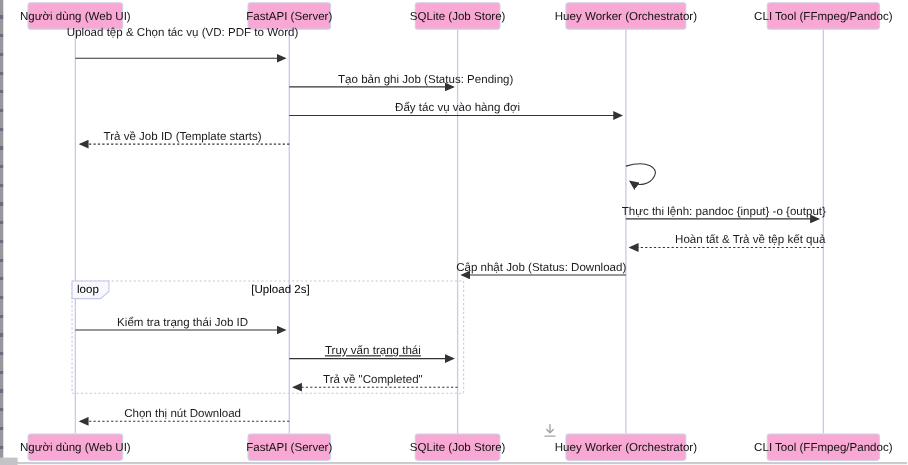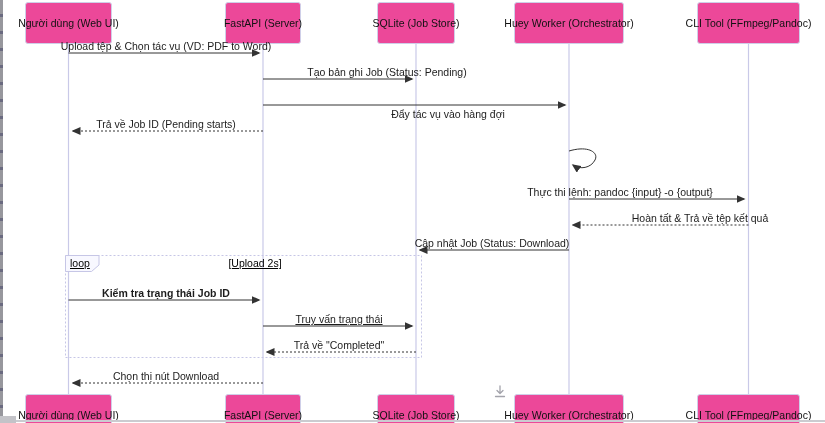--- a/index.html
+++ b/index.html
@@ -12,29 +12,29 @@
     position:absolute;left:0;top:0;width:3px;height:423px;
     background:repeating-linear-gradient(#97979d 0 14px,#6a6a80 14px 17px);
   }
   
   .bottom-line{position:absolute;left:0;top:420px;width:825px;height:2px;background:#cbcbd0;}
   .bottom-corner{position:absolute;left:0;top:416px;width:16px;height:7px;background:#c3c3c8;}
 
   svg.wires{position:absolute;left:0;top:0;}
 
   .actor{
-    position:absolute;height:42px;background:#ec4899;border:1px solid #cfcfe8;border-radius:3px;
+    position:absolute;height:25px;background:#f9a8d4;border:1px solid #cfcfe8;border-radius:3px;
     display:flex;align-items:center;justify-content:center;
     font-size:10.5px;white-space:nowrap;box-sizing:border-box;color:#111;
   }
   .mlabel{
     position:absolute;transform:translateX(-50%);
     font-size:10.5px;white-space:nowrap;color:#1c1c1c;
   }
-  .looplabel{position:absolute;font-size:10.5px;color:#000;text-decoration:underline;}
+  .looplabel{position:absolute;font-size:10.5px;color:#000;}
   .dl-icon{
     position:absolute;left:491px;top:382px;width:18px;height:18px;
     display:flex;align-items:center;justify-content:center;cursor:pointer;
   }
 </style>
 </head>
 <body>
 
 <div class="screen">
 
@@ -75,28 +75,28 @@
   <div class="actor" style="left:377px;top:2px;width:78px;">SQLite (Job Store)</div>
   <div class="actor" style="left:514px;top:2px;width:110px;">Huey Worker (Orchestrator)</div>
   <div class="actor" style="left:697px;top:2px;width:103px;">CLI Tool (FFmpeg/Pandoc)</div>
 
   <div class="actor" style="left:25px;top:394px;width:87px;">Người dùng (Web UI)</div>
   <div class="actor" style="left:225px;top:394px;width:76px;">FastAPI (Server)</div>
   <div class="actor" style="left:377px;top:394px;width:78px;">SQLite (Job Store)</div>
   <div class="actor" style="left:514px;top:394px;width:110px;">Huey Worker (Orchestrator)</div>
   <div class="actor" style="left:697px;top:394px;width:103px;">CLI Tool (FFmpeg/Pandoc)</div>
 
-  <div class="mlabel" style="left:166px;top:40px;">Upload tệp &amp; Chọn tác vụ (VD: PDF to Word)</div>
+  <div class="mlabel" style="left:166px;top:24px;">Upload tệp &amp; Chọn tác vụ (VD: PDF to Word)</div>
   <div class="mlabel" style="left:339px;top:66px;margin-left:48px;">Tạo bản ghi Job (Status: Pending)</div>
-  <div class="mlabel" style="left:416px;top:108px;margin-left:32px;">Đẩy tác vụ vào hàng đợi</div>
-  <div class="mlabel" style="left:166px;top:118px;">Trả về Job ID (Pending starts)</div>
-  <div class="mlabel" style="left:620px;top:186px;">Thực thi lệnh: pandoc {input} -o {output}</div>
-  <div class="mlabel" style="left:676px;top:212px;padding-left:48px;">Hoàn tất &amp; Trả về tệp kết quả</div>
+  <div class="mlabel" style="left:416px;top:92px;">Đẩy tác vụ vào hàng đợi</div>
+  <div class="mlabel" style="left:166px;top:118px;">Trả về Job ID (Template starts)</div>
+  <div class="mlabel" style="left:658px;top:186px;">Thực thi lệnh: pandoc {input} -o {output}</div>
+  <div class="mlabel" style="left:658px;top:212px;padding-left:48px;">Hoàn tất &amp; Trả về tệp kết quả</div>
   <div class="mlabel" style="left:492px;top:237px;">Cập nhật Job (Status: Download)</div>
-  <div class="mlabel" style="left:166px;top:287px;font-weight:bold;">Kiểm tra trạng thái Job ID</div>
+  <div class="mlabel" style="left:166px;top:287px;">Kiểm tra trạng thái Job ID</div>
   <div class="mlabel" style="left:339px;top:313px;text-decoration:underline;">Truy vấn trạng thái</div>
   <div class="mlabel" style="left:339px;top:339px;">Trả về "Completed"</div>
   <div class="mlabel" style="left:166px;top:370px;">Chọn thị nút Download</div>
 
   <div class="looplabel" style="left:70px;top:257px;">loop</div>
   <div class="looplabel" style="left:255px;top:257px;transform:translateX(-50%);">[Upload 2s]</div>
 
   <div class="dl-icon">
     <svg width="14" height="13" viewBox="0 0 14 13">
       <path d="M7 1 V8 M4 5.5 L7 8.5 L10 5.5 M2.5 11.5 H11.5" stroke="#a3a3ab" stroke-width="1.3" fill="none" stroke-linecap="round" stroke-linejoin="round"></path>

